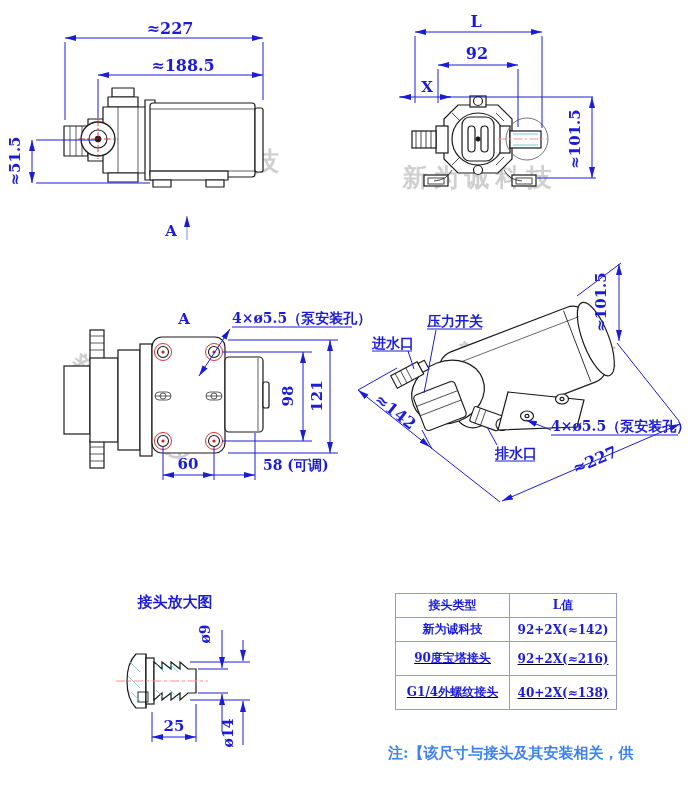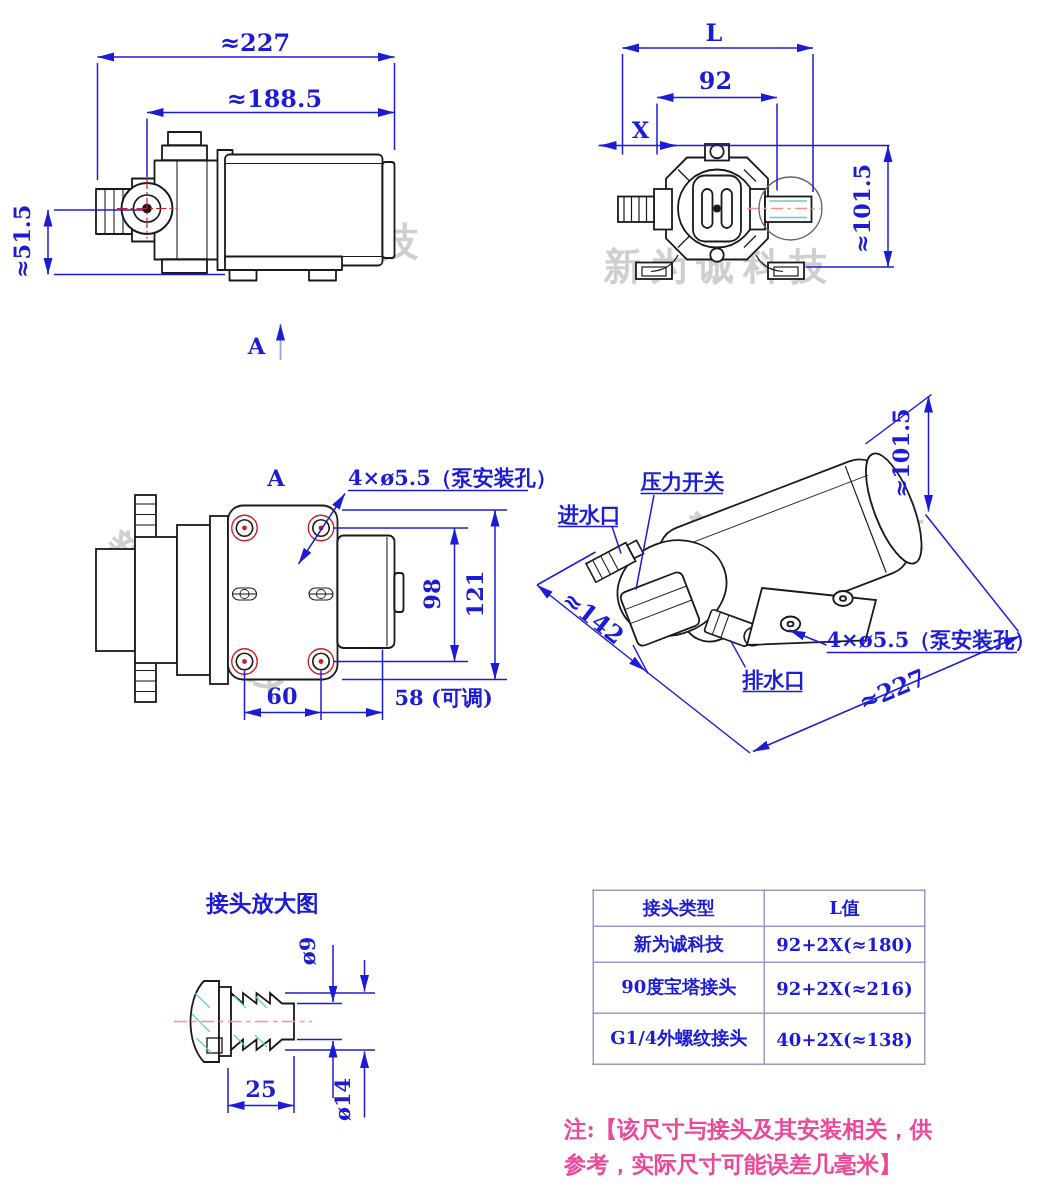--- a/index.html
+++ b/index.html
@@ -7,22 +7,22 @@
          font-family:"DejaVu Serif",serif;}
   .stage svg{position:absolute;left:0;top:0;}
   svg text{fill:#1c1cd6;font-family:"DejaVu Serif",serif;}
   .wm{fill:#c4c4c4;opacity:.8;font-weight:bold;letter-spacing:6px;}
   .tablewrap{position:absolute;left:395px;top:593px;}
   table.fit{border-collapse:collapse;table-layout:fixed;}
   table.fit th,table.fit td{
     border:1px solid #9a9ac9;color:#1c1cd6;text-align:center;vertical-align:middle;
     font-size:12px;font-weight:600;padding:0 4px;font-family:"DejaVu Serif",serif;}
   table.fit col.c1{width:114px;} table.fit col.c2{width:107px;}
-  tr.h25{height:24px;} tr.h35{height:34px;}
-  .note{position:absolute;left:376px;top:742px;width:268px;color:#ec4899;
+  tr.h25{height:24px;} tr.h35{height:34px;text-decoration:underline;}
+  .note{position:absolute;left:388px;top:742px;width:268px;color:#3b82f6;
         font-size:15px;line-height:23px;font-weight:600;}
 </style>
 </head>
 <body>
 
 <div class="stage">
 <svg width="700" height="795" viewBox="0 0 700 795">
   <defs>
     <marker id="ma" markerWidth="12" markerHeight="8" refX="11" refY="4" orient="auto" markerUnits="userSpaceOnUse">
       <path d="M0,1 L11,4 L0,7 Z" fill="#1c1cd6"></path>
@@ -312,31 +312,30 @@
         </colgroup>
       <thead>
         <tr class="h25">
           <th>接头类型</th>
           <th>L值</th>
         </tr>
       </thead>
       <tbody>
         <tr class="h25">
           <td>新为诚科技</td>
-          <td>92+2X(≈180)</td>
+          <td>92+2X(≈142)</td>
         </tr>
         <tr class="h35">
           <td>90度宝塔接头</td>
           <td>92+2X(≈216)</td>
         </tr>
         <tr class="h35">
           <td>G1/4外螺纹接头</td>
           <td>40+2X(≈138)</td>
         </tr>
       </tbody>
     </table>
   </div>
 
   <div class="note">
     <div>注:【该尺寸与接头及其安装相关，供</div>
-    <div>参考，实际尺寸可能误差几毫米】</div>
   </div>
 </div>
 
 </body></html>

